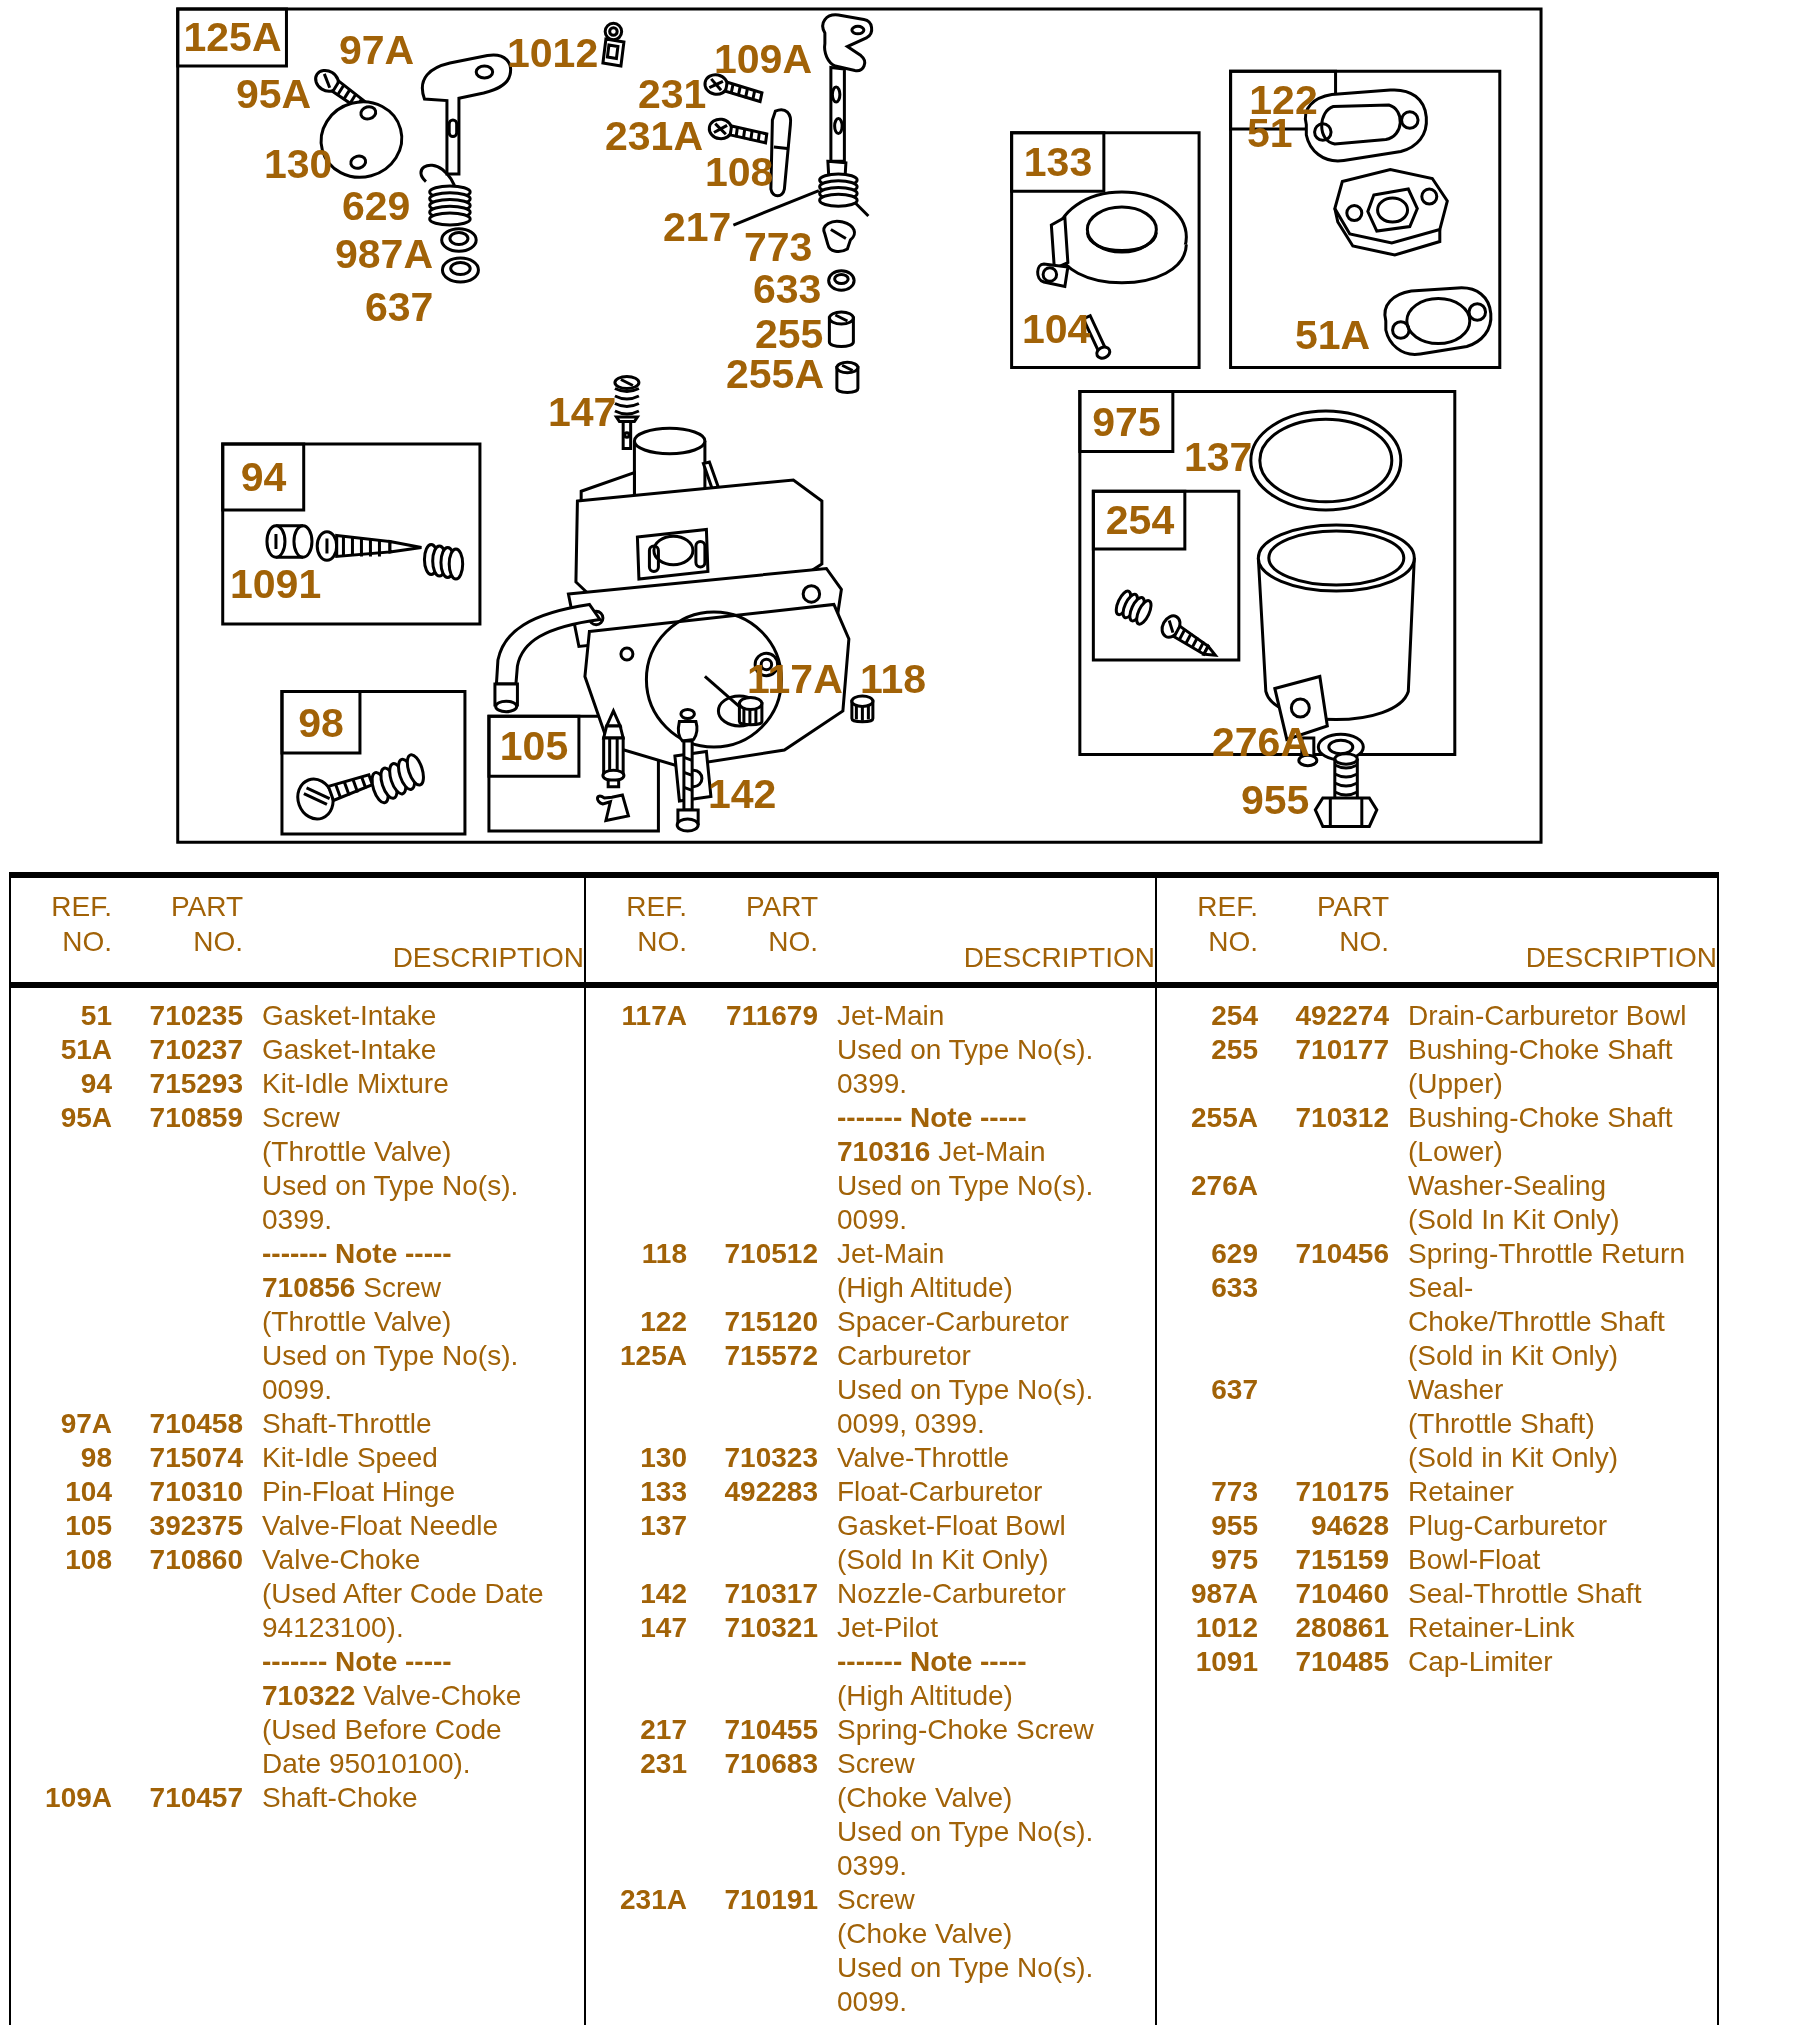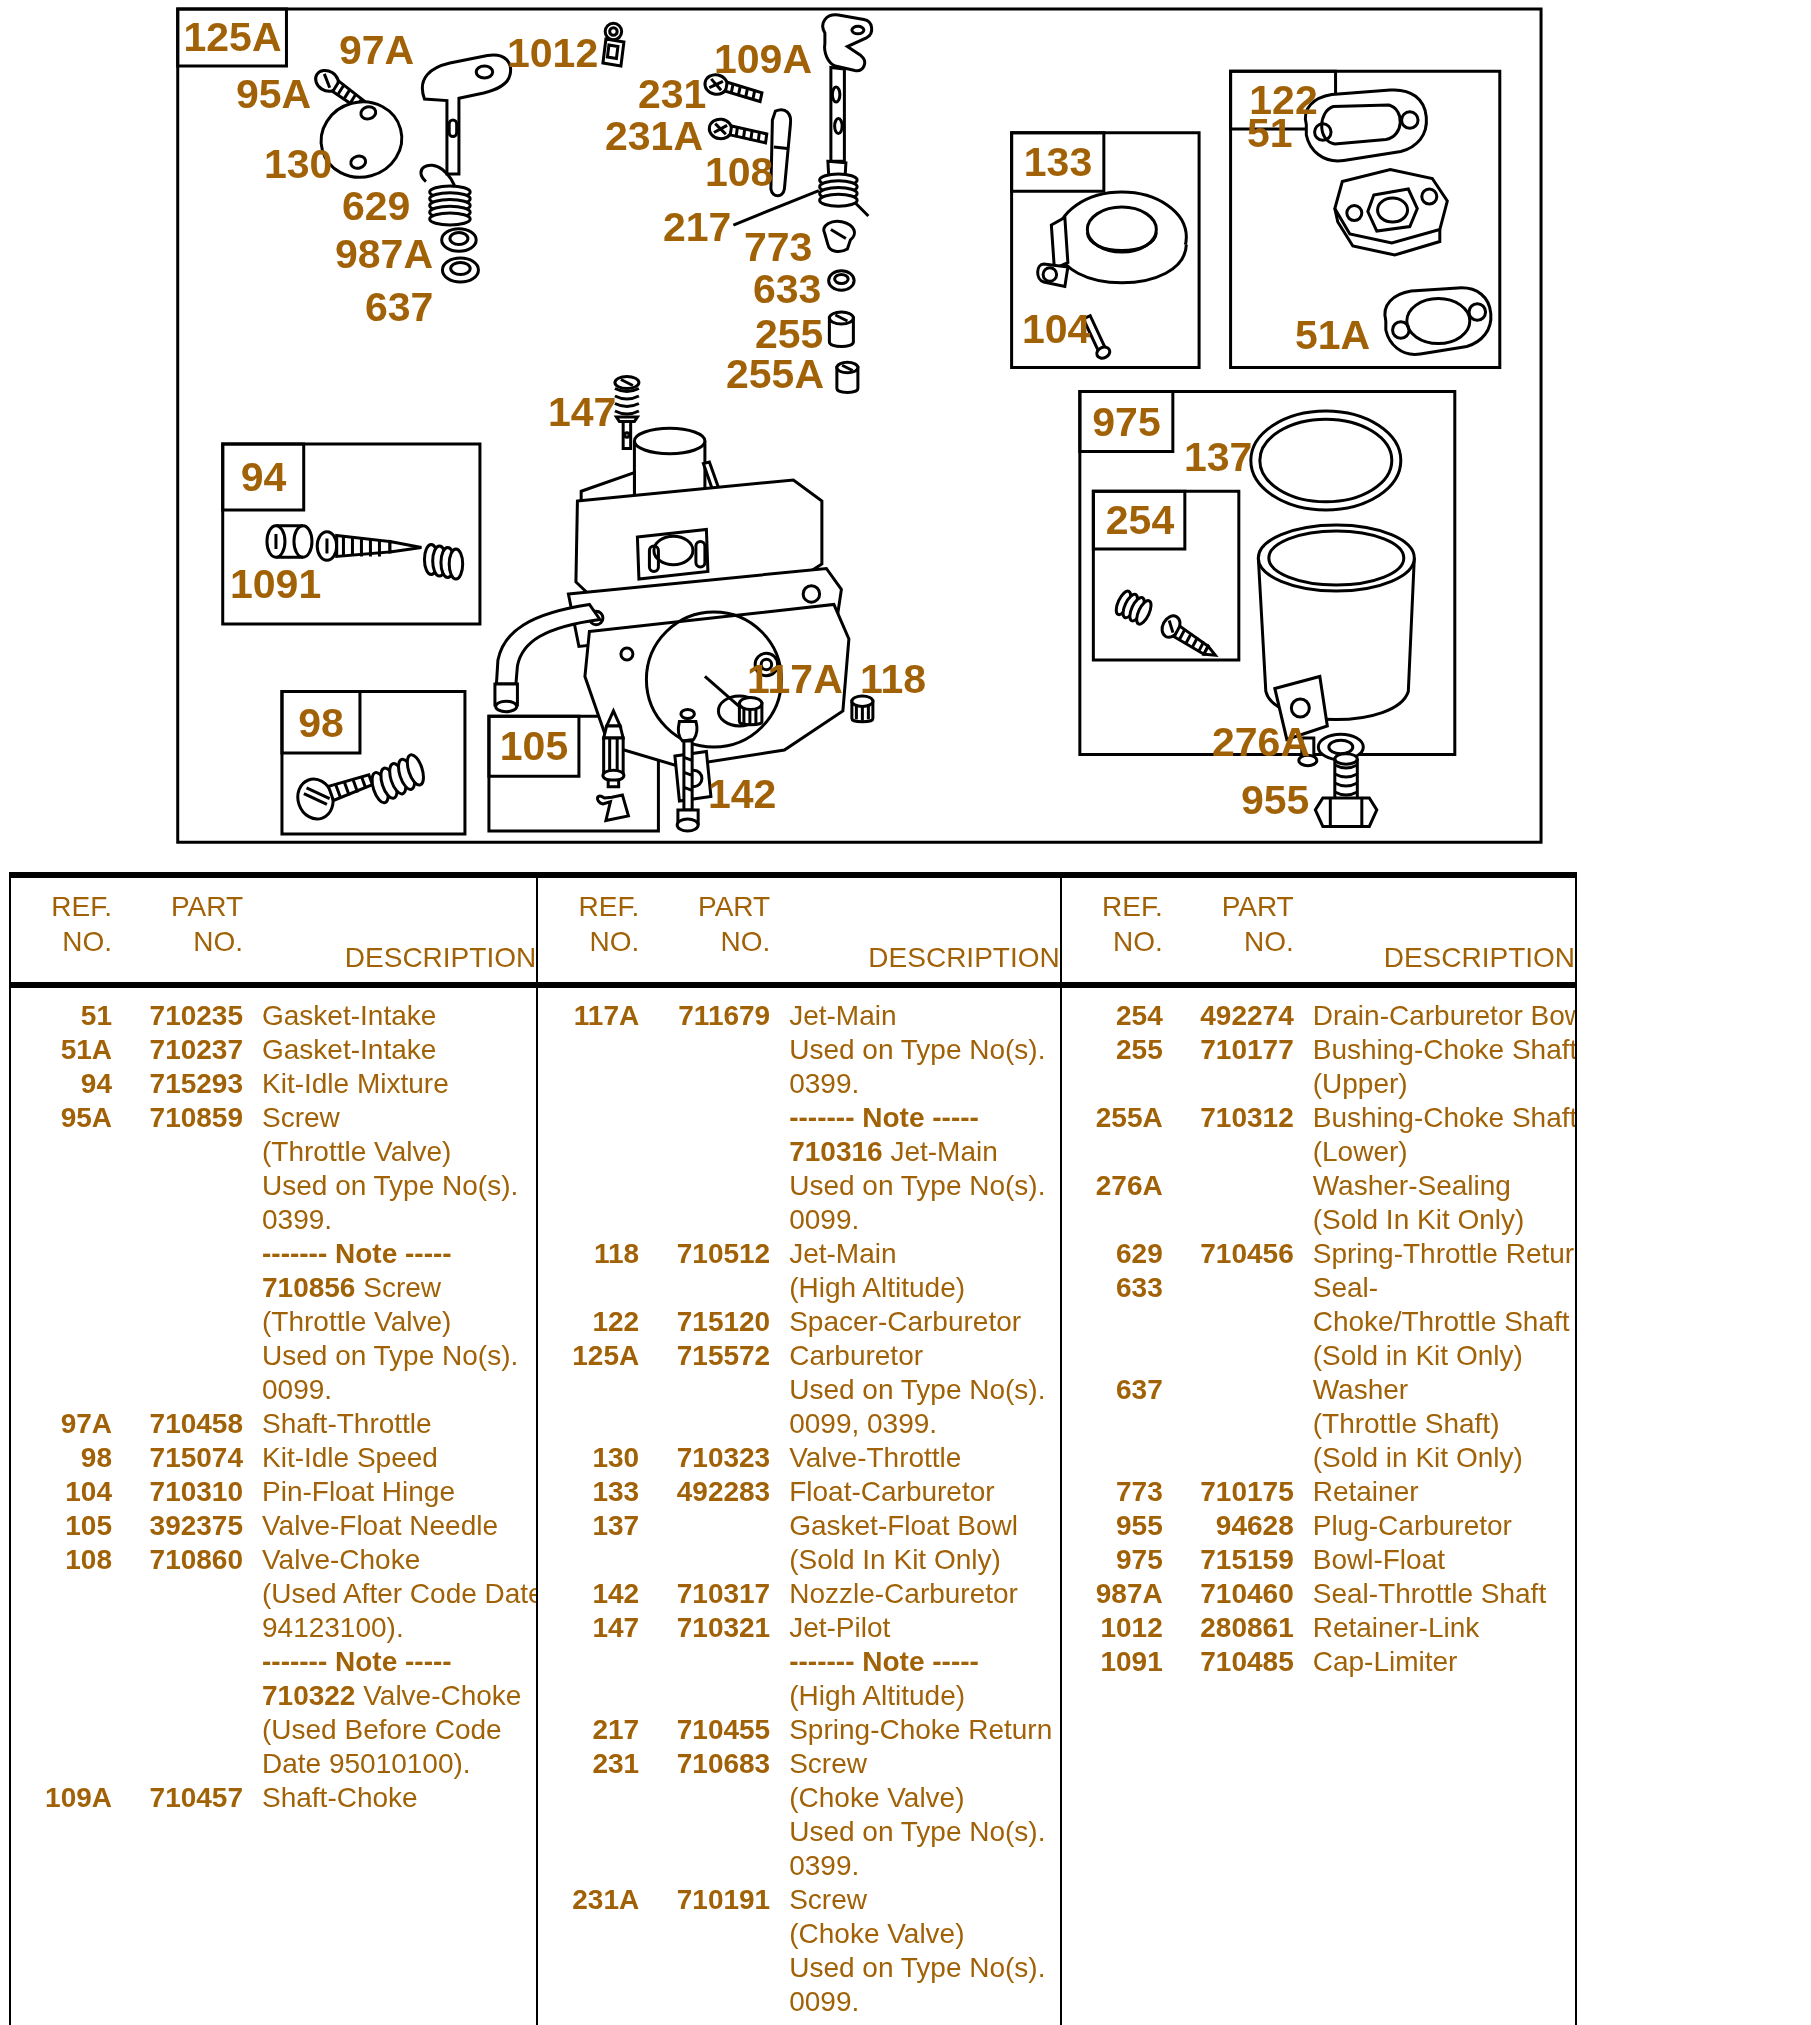--- a/index.html
+++ b/index.html
@@ -6,21 +6,21 @@
   .page{position:relative;width:1811px;height:2025px;background:#ffffff;overflow:hidden;
         font-family:"Liberation Sans","DejaVu Sans",sans-serif;color:#a16207;}
   svg{position:absolute;left:0;top:0;}
   svg *{vector-effect:non-scaling-stroke;}
   .lineart{stroke:#000;stroke-width:3;fill:none;}
   .fillw{fill:#fff;}
   .callout{position:absolute;font-weight:bold;font-size:41px;line-height:1;white-space:nowrap;}
   .boxlabel{position:absolute;display:flex;align-items:center;justify-content:center;
             font-weight:bold;font-size:41px;}
   
-  .parts-table{position:absolute;left:9px;top:872px;width:1568px;bottom:0;
+  .parts-table{position:absolute;left:9px;top:872px;width:1710px;bottom:0;
                border-top:6.8px solid #000;border-left:2.3px solid #000;border-right:2.3px solid #000;
                box-sizing:border-box;display:flex;font-size:28px;}
   .t-col{height:100%;box-sizing:border-box;overflow:hidden;}
   .t-col.c0{width:574px;}
   .t-col.c1{width:572px;border-left:2.3px solid #000;}
   .t-col.c2{width:563px;border-left:2.3px solid #000;}
   .t-head{border-bottom:6.8px solid #000;padding:10.5px 0 7.5px 0;}
   .t-hrow{display:flex;line-height:35px;}
   .c-ref{display:inline-block;width:101px;text-align:right;flex:none;}
   .c-part{display:inline-block;width:131px;text-align:right;flex:none;}
@@ -644,21 +644,21 @@
             <span class="c-desc"><span class="bold">------- Note -----</span></span>
           </div>
           <div class="t-line">
             <span class="c-ref"></span>
             <span class="c-part"></span>
             <span class="c-desc"><span>(High Altitude)</span></span>
           </div>
           <div class="t-line">
             <span class="c-ref">217</span>
             <span class="c-part">710455</span>
-            <span class="c-desc"><span>Spring-Choke Return</span></span>
+            <span class="c-desc"><span>Spring-Choke Screw</span></span>
           </div>
           <div class="t-line">
             <span class="c-ref">231</span>
             <span class="c-part">710683</span>
             <span class="c-desc"><span>Screw</span></span>
           </div>
           <div class="t-line">
             <span class="c-ref"></span>
             <span class="c-part"></span>
             <span class="c-desc"><span>(Choke Valve)</span></span>

